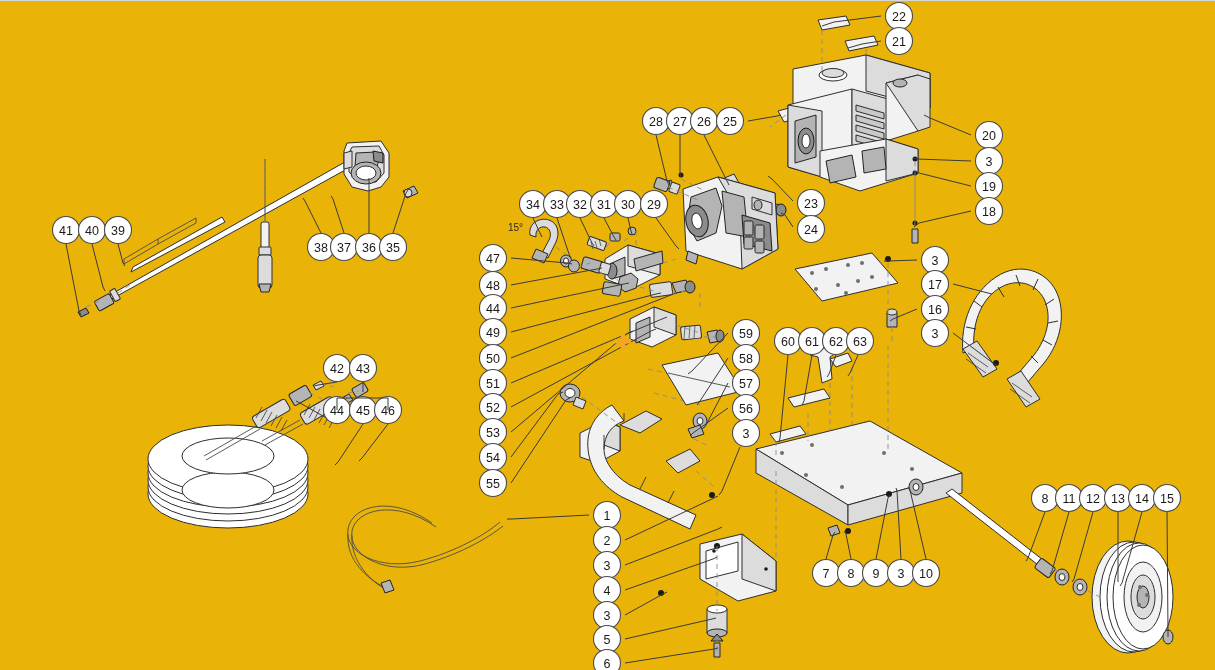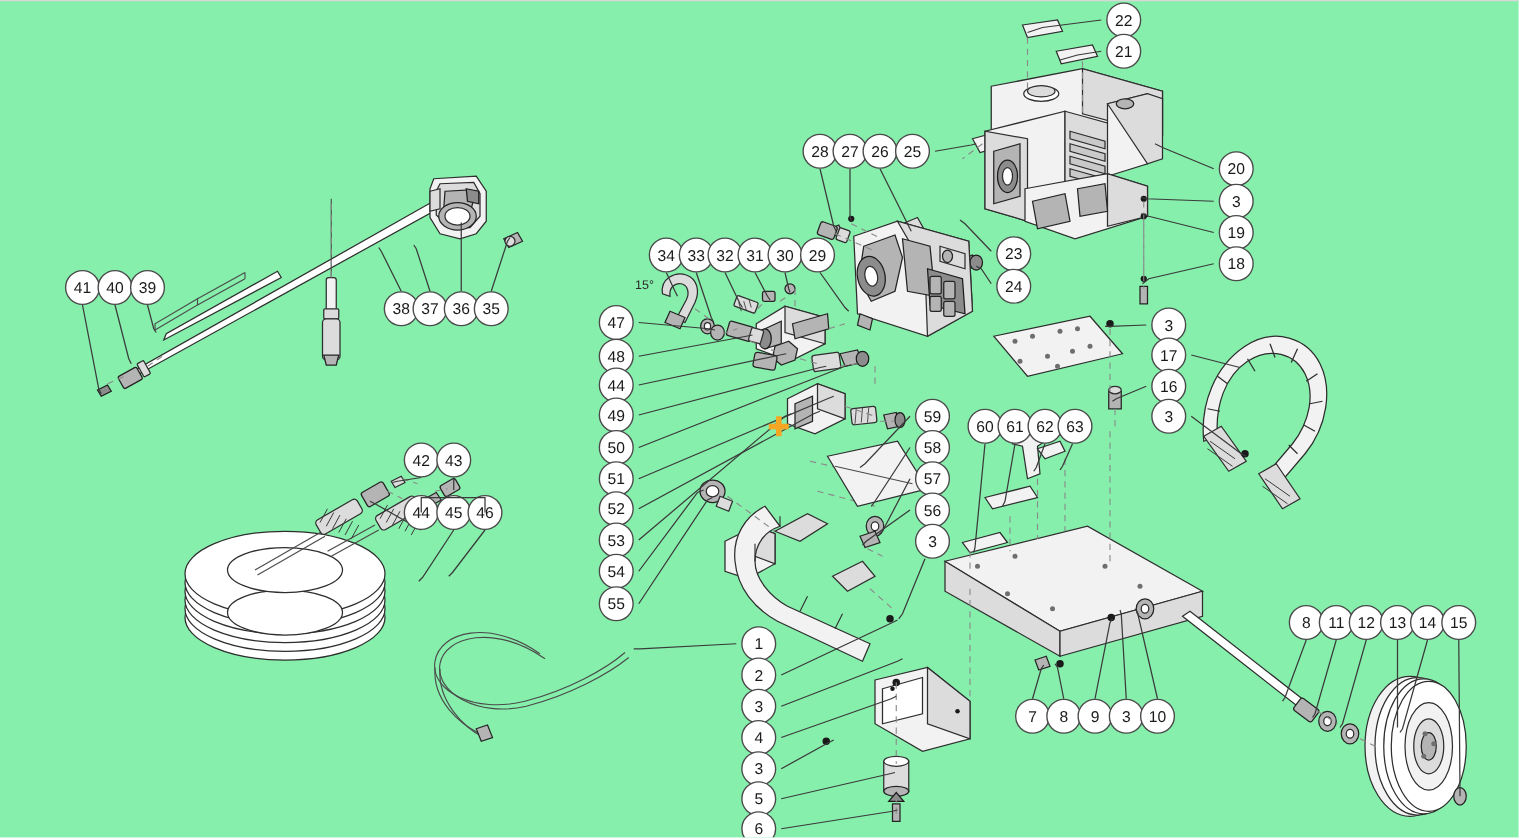--- a/index.html
+++ b/index.html
@@ -1,17 +1,17 @@
 <!DOCTYPE html>
 <html><head>
 <meta charset="utf-8">
 <style>
   html,body{margin:0;padding:0;background:#fff;}
   body{font-family:"Liberation Sans",sans-serif;}
-  #stage{position:relative;width:1215px;height:670px;background:#86efac;
+  #stage{position:relative;width:1215px;height:670px;background:#eab308;
          border-top:1px solid #d8d8d8;box-sizing:border-box;overflow:hidden;}
   svg#diagram{position:absolute;left:0;top:0;width:1215px;height:670px;display:block;}
   .ln{stroke:#3a3a3a;stroke-width:1;fill:none;}
   .thin{stroke:#4a4a4a;stroke-width:0.9;fill:none;}
   .dash{stroke:#8a8a8a;stroke-width:0.9;fill:none;stroke-dasharray:5 4;}
   .part{stroke:#2e2e2e;stroke-width:1;fill:#ffffff;}
   .partL{stroke:#2e2e2e;stroke-width:1;fill:#f2f2f2;}
   .partM{stroke:#2e2e2e;stroke-width:1;fill:#dcdcdc;}
   .partD{stroke:#242424;stroke-width:1;fill:#b4b4b4;}
   .partXD{stroke:#1c1c1c;stroke-width:1;fill:#8c8c8c;}

